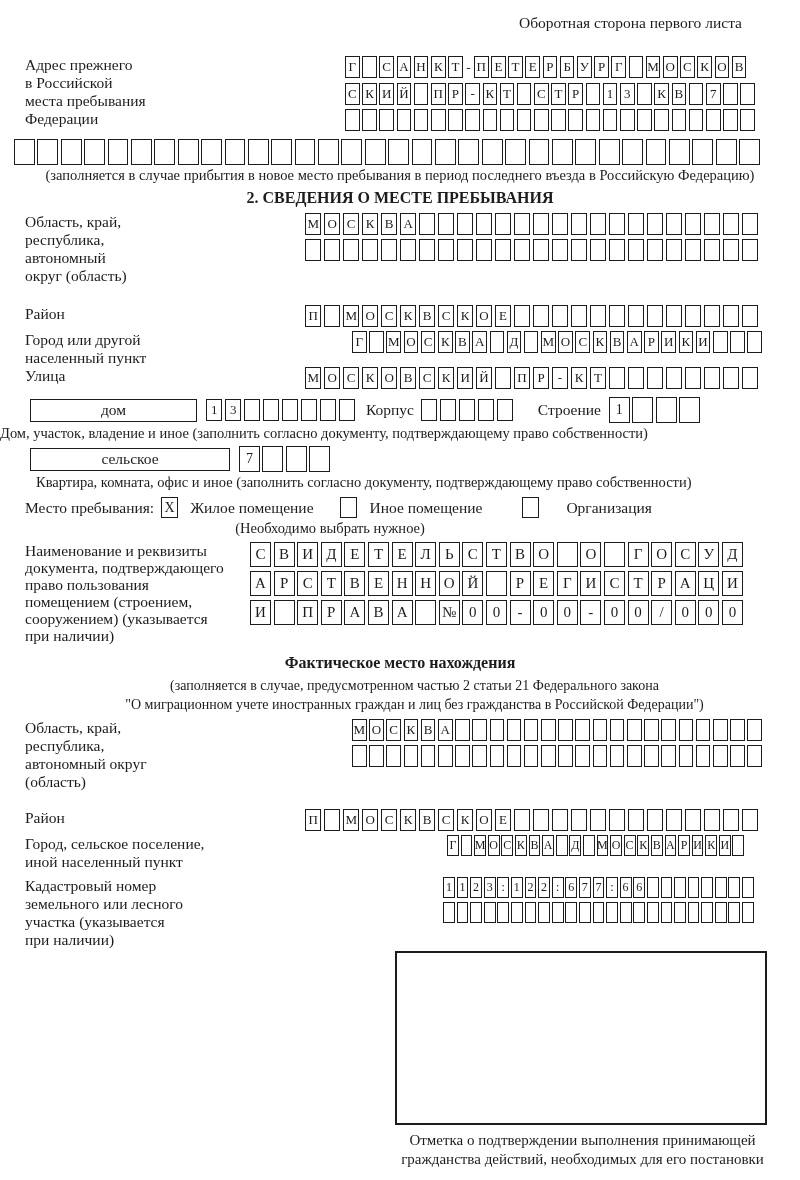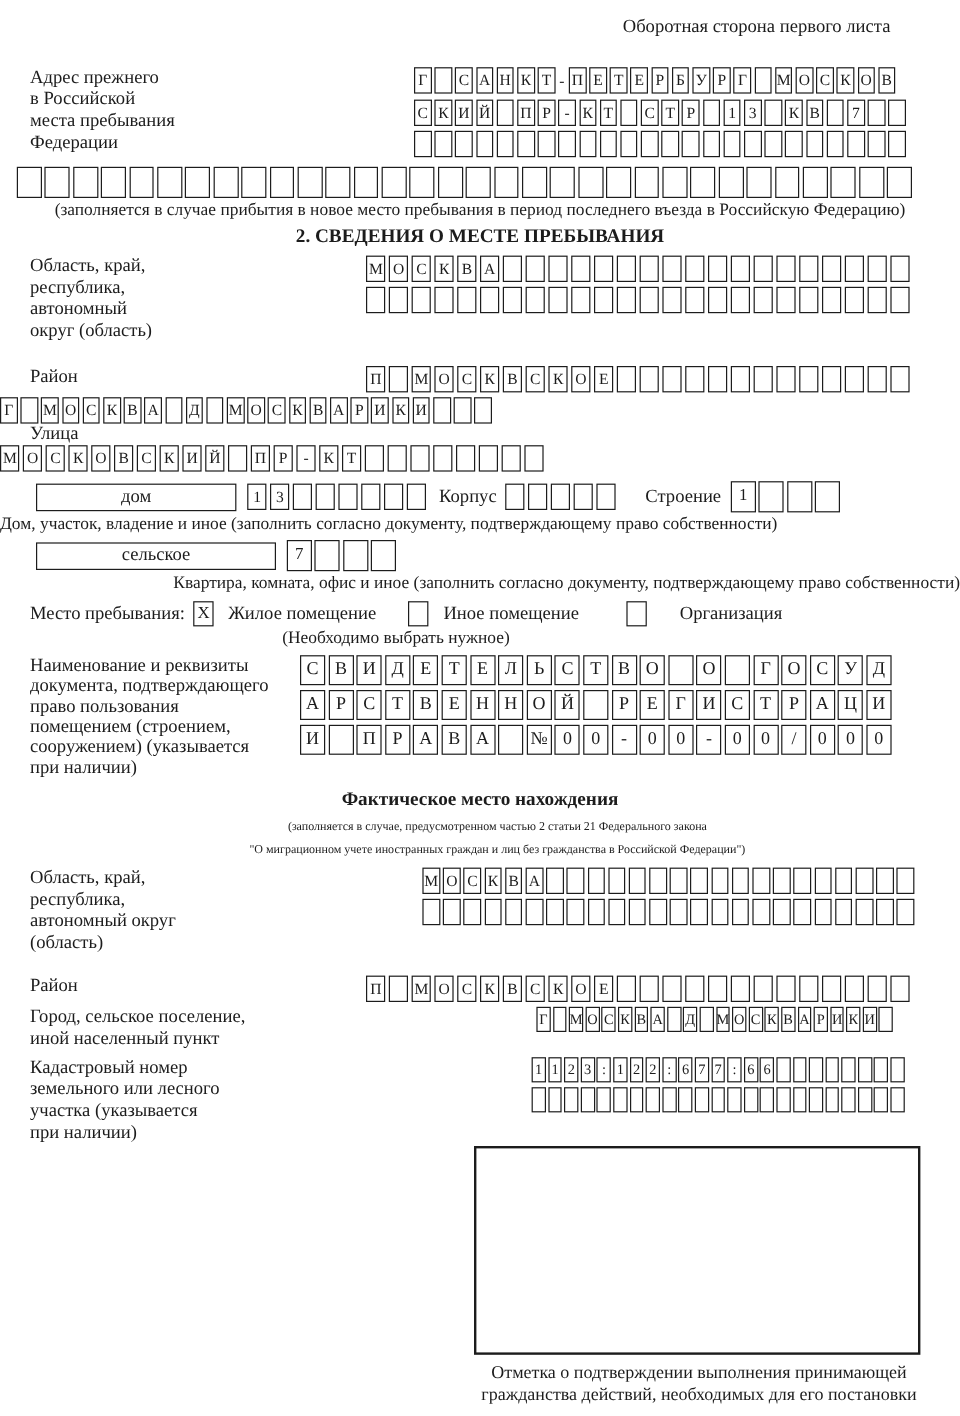--- a/index.html
+++ b/index.html
@@ -28,21 +28,21 @@
   .center{text-align:center;}
   .title{font-size:16px;font-weight:bold;text-align:center;}
   .wbox{border:1.5px solid #1c1c1c;height:21px;display:flex;align-items:center;
         justify-content:center;font-size:15.5px;box-sizing:content-box;}
   .inline-lbl{font-size:15.5px;white-space:nowrap;}
   .chk{width:15px;height:19px;border:1.5px solid #1c1c1c;display:inline-flex;
        align-items:center;justify-content:center;font-size:14px;flex:0 0 auto;}
   .stay{display:flex;align-items:center;padding-left:25px;}
   .stamp{margin-left:395px;width:372px;height:174px;border:2px solid #1c1c1c;box-sizing:border-box;}
   .stamp-cap{margin-left:385px;width:395px;text-align:center;font-size:15px;line-height:18.5px;margin-top:6px;}
-  .notes{font-size:10px;line-height:18.5px;text-align:center;margin-left:29px;}
+  .notes{font-size:14px;line-height:18.5px;text-align:center;margin-left:29px;}
 </style>
 </head>
 <body>
 
 <div class="page">
 
   <div class="header-note">Оборотная сторона первого листа</div>
 
   <div class="frow" style="margin-top:24px;">
     <div class="lbl w345">
@@ -257,20 +257,24 @@
         <span class="cell"></span>
         <span class="cell"></span>
         <span class="cell"></span>
         <span class="cell"></span>
         <span class="cell"></span>
         <span class="cell"></span>
       </div>
   </div>
 
   <div class="frow" style="margin-top:4px;">
+    <div class="lbl w352">
+      <div>Город или другой</div>
+      <div>населенный пункт</div>
+    </div>
     <div class="cells cells-a">
         <span class="cell">Г</span>
         <span class="cell"></span>
         <span class="cell">М</span>
         <span class="cell">О</span>
         <span class="cell">С</span>
         <span class="cell">К</span>
         <span class="cell">В</span>
         <span class="cell">А</span>
         <span class="cell"></span>
@@ -285,21 +289,21 @@
         <span class="cell">Р</span>
         <span class="cell">И</span>
         <span class="cell">К</span>
         <span class="cell">И</span>
         <span class="cell"></span>
         <span class="cell"></span>
         <span class="cell"></span>
       </div>
   </div>
 
-  <div class="frow" style="margin-top:0px;flex-direction:column;">
+  <div class="frow" style="margin-top:0px;">
     <div class="lbl w305">Улица</div>
     <div class="cells cells-b">
         <span class="cell">М</span>
         <span class="cell">О</span>
         <span class="cell">С</span>
         <span class="cell">К</span>
         <span class="cell">О</span>
         <span class="cell">В</span>
         <span class="cell">С</span>
         <span class="cell">К</span>
@@ -354,21 +358,21 @@
 
   <div style="display:flex;align-items:center;margin:4px 0 0 30px;">
     <div class="wbox" style="width:198px;">сельское</div>
     <div class="cells cells-xl" style="margin-left:9px;">
         <span class="cell">7</span>
         <span class="cell"></span>
         <span class="cell"></span>
         <span class="cell"></span>
       </div>
   </div>
-  <div class="cap" style="margin-top:2px;padding-left:36px;text-align:right;">Квартира, комната, офис и иное (заполнить согласно документу, подтверждающему право собственности)</div>
+  <div class="cap" style="margin-top:2px;padding-left:36px;">Квартира, комната, офис и иное (заполнить согласно документу, подтверждающему право собственности)</div>
 
   <div class="stay" style="margin-top:6px;">
     <span class="inline-lbl">Место пребывания:</span>
     <span class="chk" style="margin:0 12px 0 7px;">X</span>
     <span class="inline-lbl">Жилое помещение</span>
     <span class="chk" style="margin:0 13px 0 26px;"></span>
     <span class="inline-lbl">Иное помещение</span>
     <span class="chk" style="margin:0 27px 0 40px;"></span>
     <span class="inline-lbl">Организация</span>
   </div>

